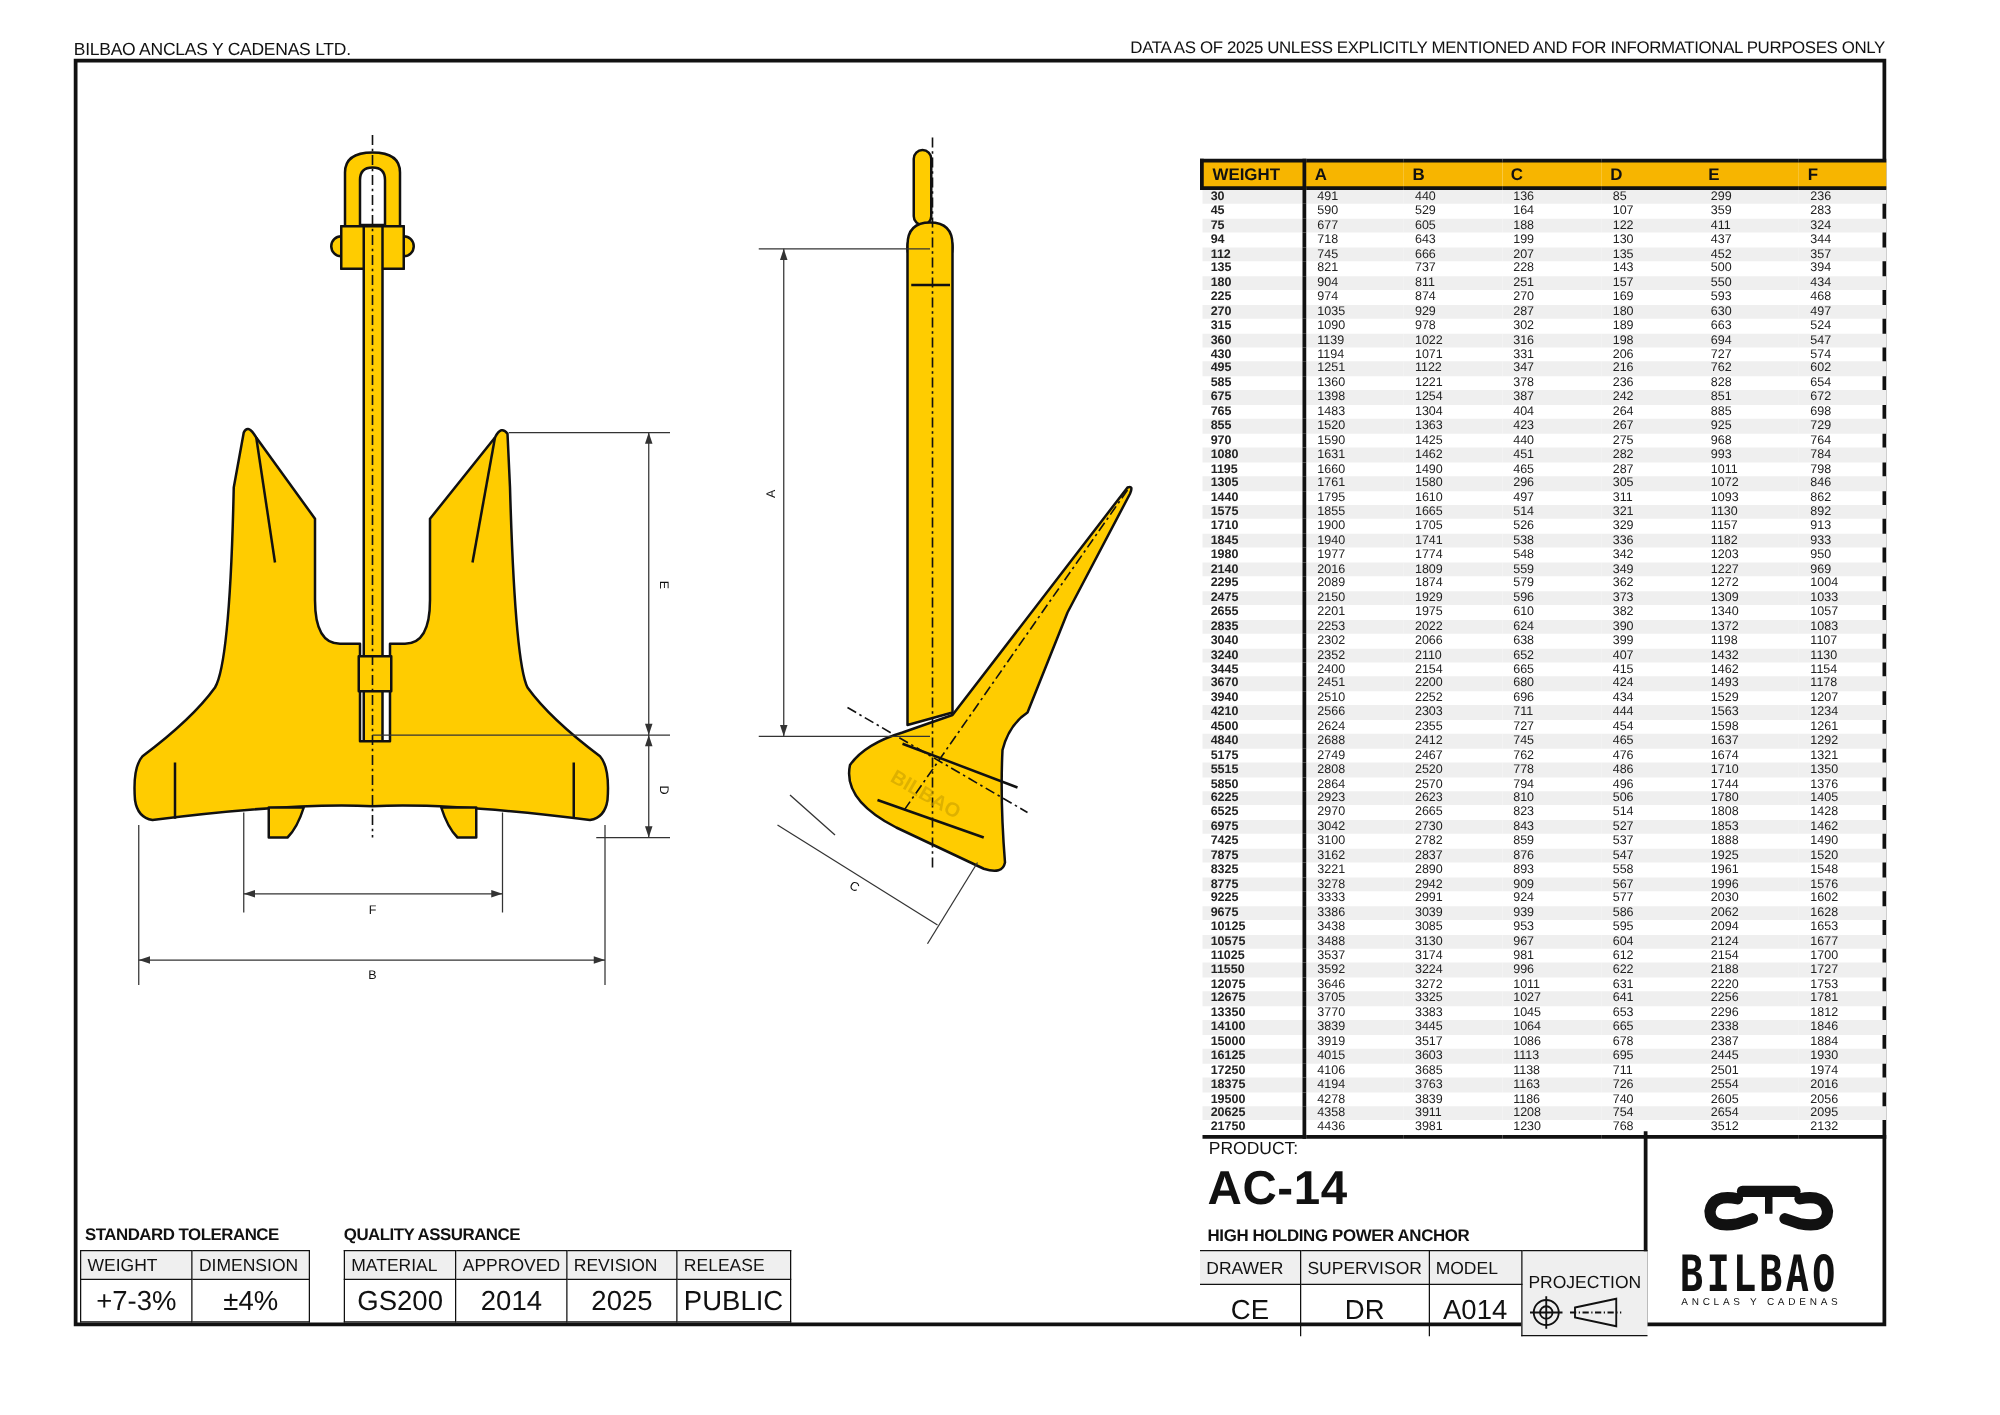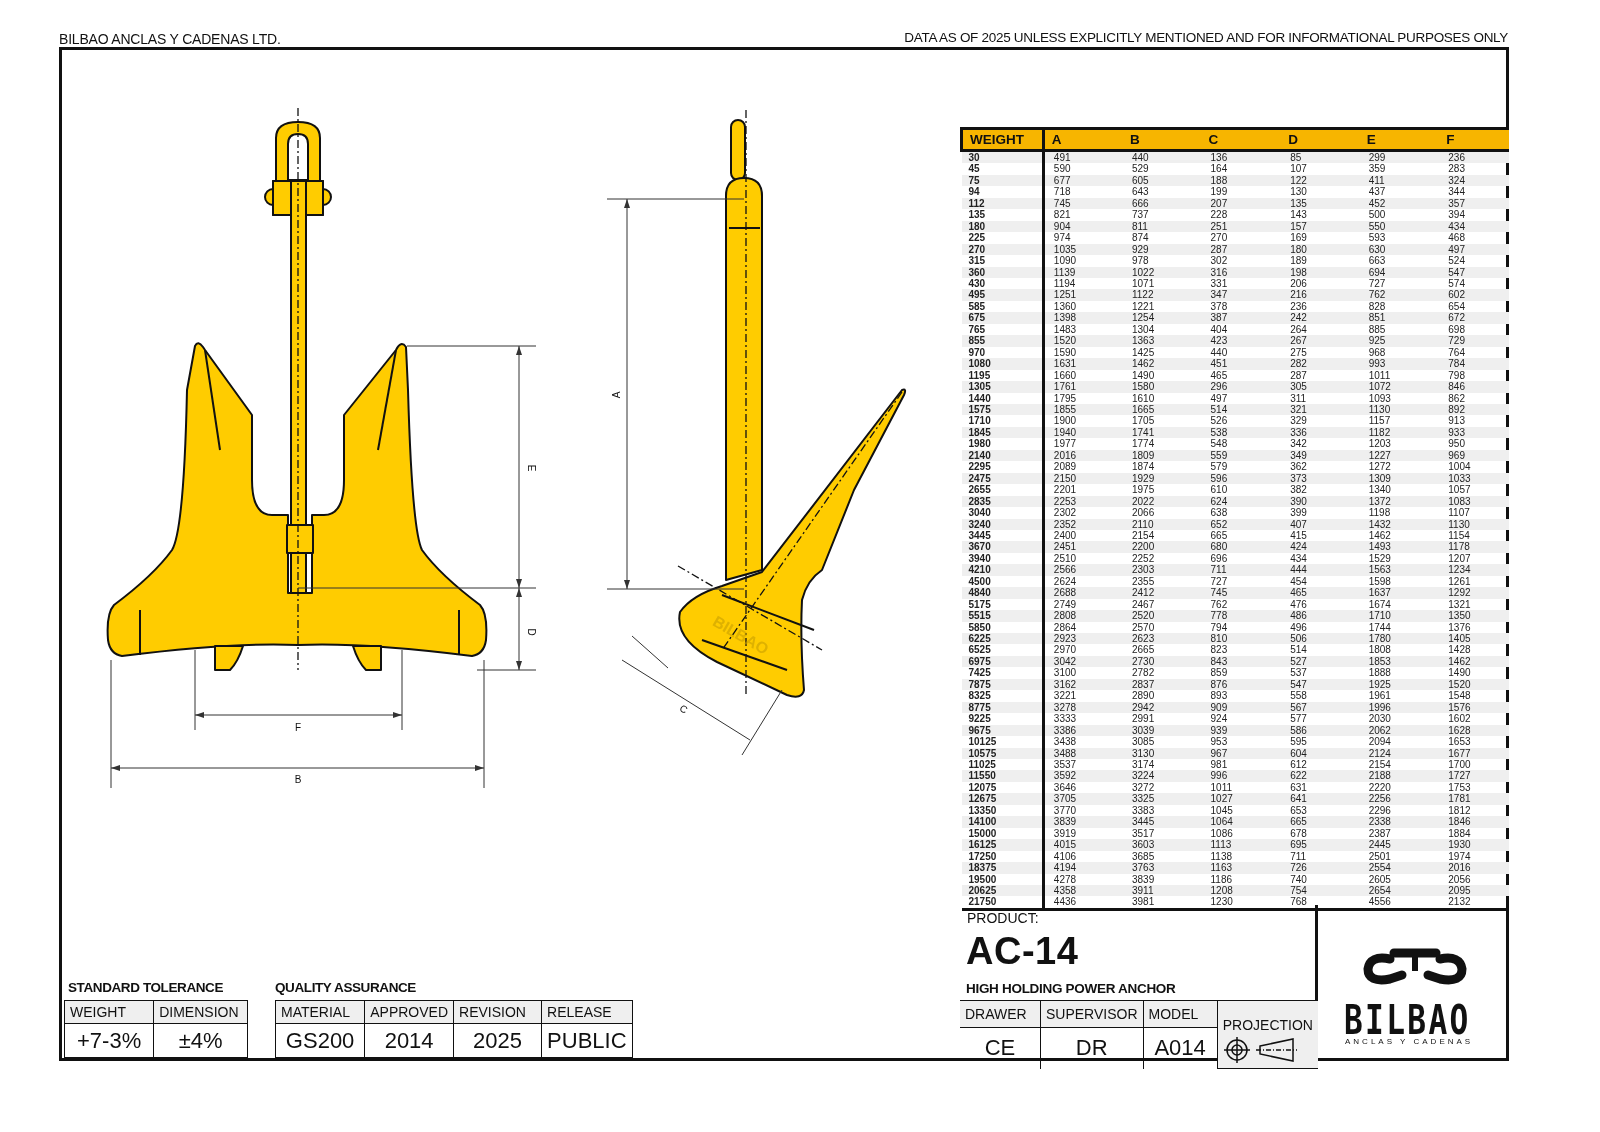--- a/index.html
+++ b/index.html
@@ -746,21 +746,21 @@
           <td>754</td>
           <td>2654</td>
           <td>2095</td>
         </tr>
         <tr>
           <td class="w">21750</td>
           <td>4436</td>
           <td>3981</td>
           <td>1230</td>
           <td>768</td>
-          <td>4556</td>
+          <td>3512</td>
           <td>2132</td>
         </tr>
       </tbody>
   </table>
 
   <div class="title-block">
     <div class="product-label">PRODUCT:</div>
     <div class="product-code">AC-14</div>
     <div class="product-name">HIGH HOLDING POWER ANCHOR</div>
     <table class="grid-table tb-grid" style="width:358px;">

